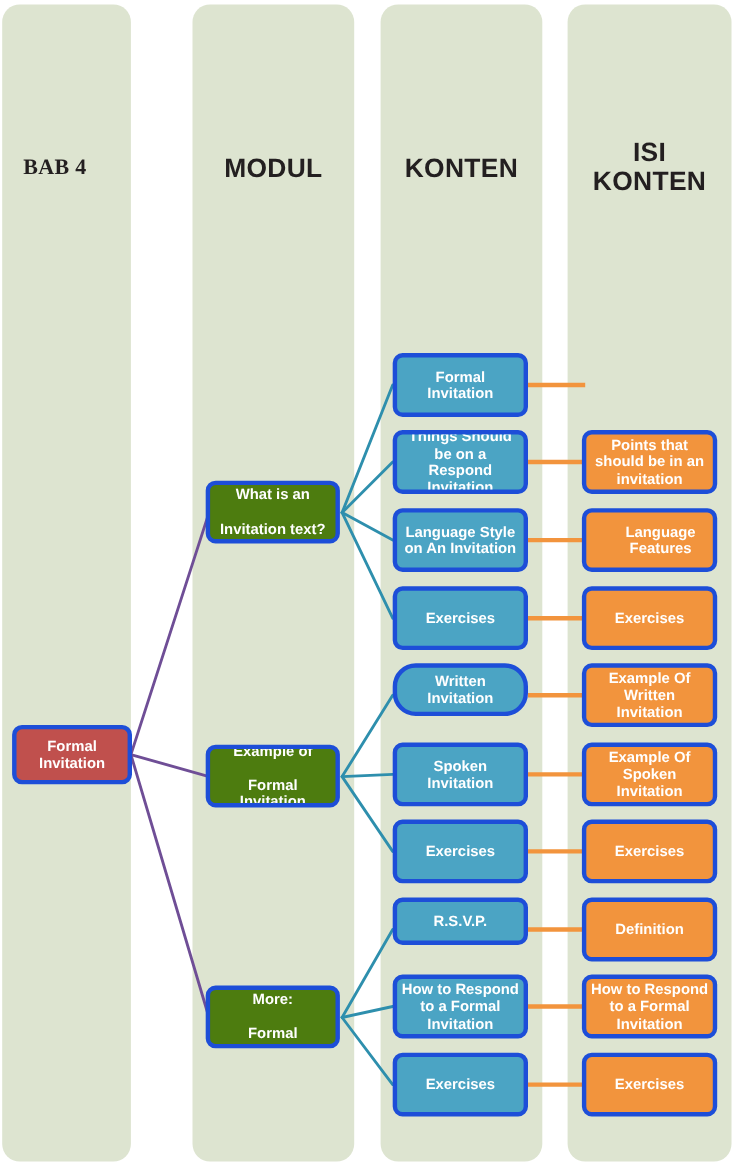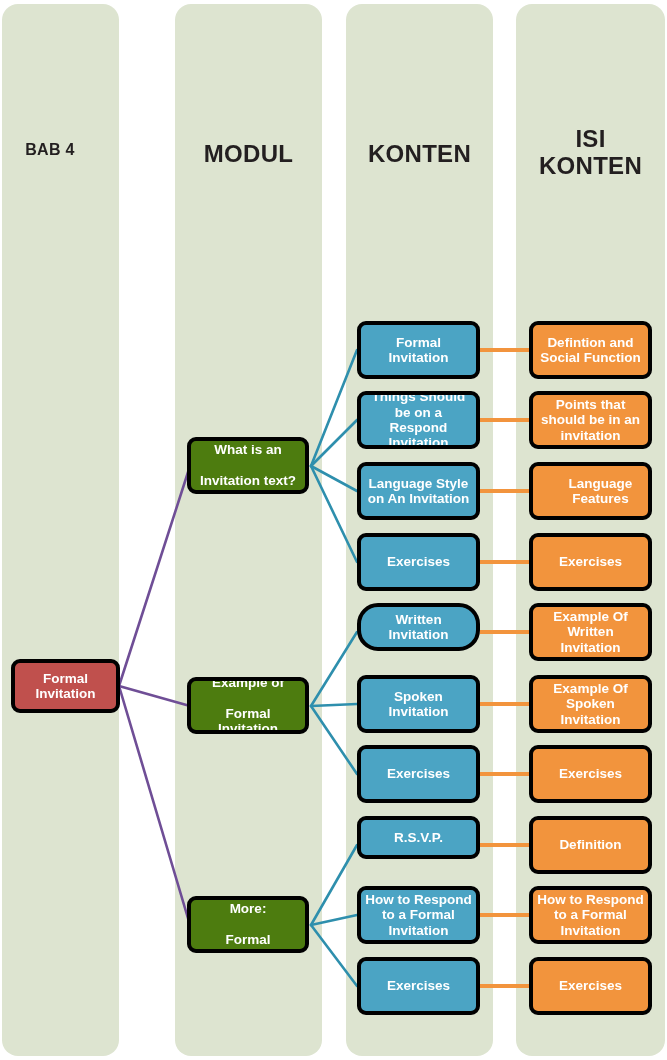--- a/index.html
+++ b/index.html
@@ -49,21 +49,21 @@
   .node {
     position: absolute;
     box-sizing: border-box;
     display: flex;
     align-items: center;
     justify-content: center;
     text-align: center;
     color: #ffffff;
     font-weight: bold;
     border-radius: 9px;
-    border: 4px solid #000000;
+    border: 4px solid #1d4ed8;
     line-height: 1.14;
     padding: 2px 4px;
     z-index: 4;
     overflow: hidden;
   }
   .node span { display: block; width: 100%; }
 
   .node-root  { background: #c0504d; font-size: 13.5px; }
   .node-mod   { background: #4d7c0f; font-size: 13.5px; }
   .node-kon   { background: #4ba4c4; font-size: 13.5px; }
@@ -72,21 +72,21 @@
 </head>
 <body>
 
 <div id="canvas">
 
   <div class="column" style="left:2px; top:4px; width:117px; height:1052px;"></div>
   <div class="column" style="left:175px; top:4px; width:147px; height:1052px;"></div>
   <div class="column" style="left:346px; top:4px; width:147px; height:1052px;"></div>
   <div class="column" style="left:516px; top:4px; width:149px; height:1052px;"></div>
 
-  <div class="col-header" style="left:2px; width:96px; top:141px; font-size:16px;">BAB 4</div>
+  <div class="col-header" style="left:2px; width:96px; top:141px; font-size:20px;font-family:Liberation Serif, serif;">BAB 4</div>
   <div class="col-header" style="left:175px; width:147px; top:141px; font-size:24px;">MODUL</div>
   <div class="col-header" style="left:346px; width:147px; top:141px; font-size:24px;">KONTEN</div>
   <div class="col-header" style="left:516px; width:149px; top:126px; font-size:24px;">
     <div>ISI</div>
     <div>KONTEN</div>
   </div>
 
   <svg id="links" viewBox="0 0 667 1060" xmlns="http://www.w3.org/2000/svg">
     <g stroke="#6f4e96" stroke-width="2.6" fill="none" stroke-linecap="round">
       <path d="M119,686 L190,466"></path>
@@ -168,23 +168,20 @@
   <div class="node node-kon" style="left:357px; top:816px; width:123px; height:43px;">
     <span>R.S.V.P.</span>
   </div>
   <div class="node node-kon" style="left:357px; top:886px; width:123px; height:58px;">
     <span>How to Respond to a Formal Invitation</span>
   </div>
   <div class="node node-kon" style="left:357px; top:957px; width:123px; height:58px;">
     <span>Exercises</span>
   </div>
 
-  <div class="node node-isi" style="left:529px; top:321px; width:123px; height:58px;">
-    <span>Defintion and Social Function</span>
-  </div>
   <div class="node node-isi" style="left:529px; top:391px; width:123px; height:58px;">
     <span>Points that should be in an invitation</span>
   </div>
   <div class="node node-isi" style="left:529px; top:462px; width:123px; height:58px;padding-left:24px;">
     <span>Language Features</span>
   </div>
   <div class="node node-isi" style="left:529px; top:533px; width:123px; height:58px;">
     <span>Exercises</span>
   </div>
   <div class="node node-isi" style="left:529px; top:603px; width:123px; height:58px;">

